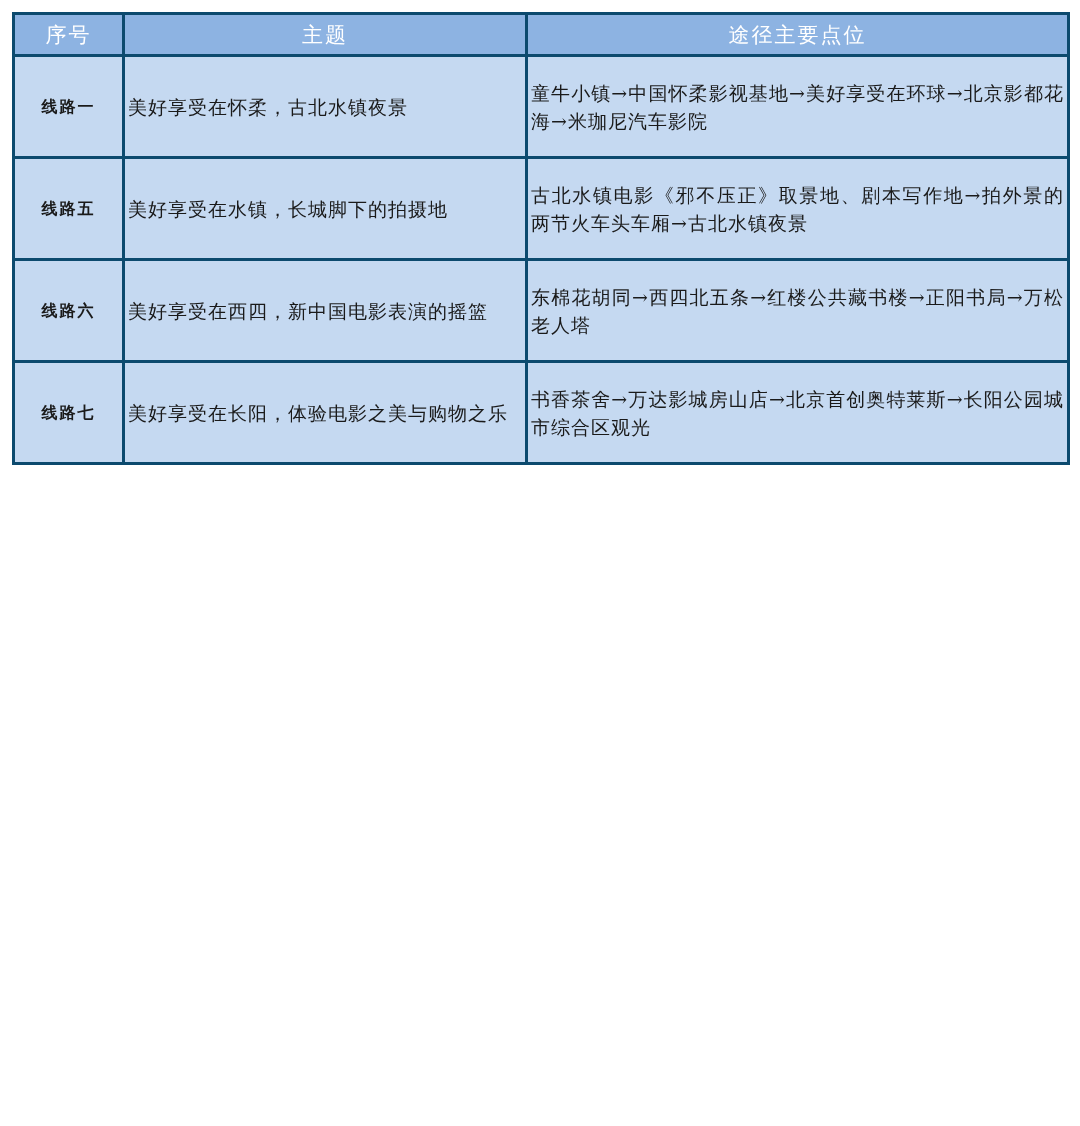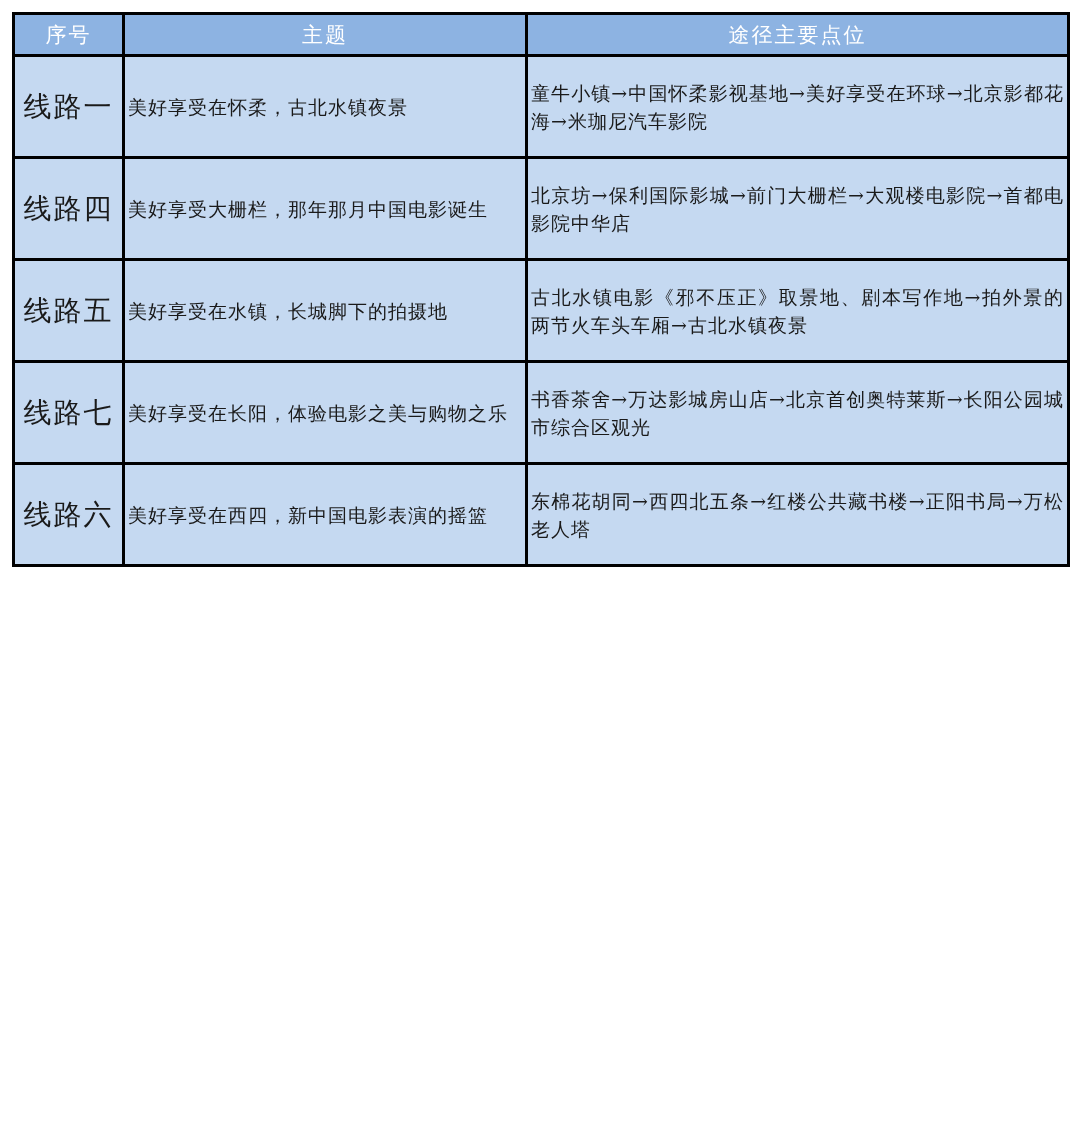--- a/index.html
+++ b/index.html
@@ -16,21 +16,21 @@
     }
     .route-table {
       position: absolute;
       left: 12px;
       top: 12px;
       width: 1055px;
       border-collapse: collapse;
       table-layout: fixed;
     }
     .route-table th, .route-table td {
-      border: 3px solid #000000;
+      border: 3px solid #0c4a6e;
       padding: 0 3px;
       font-weight: normal;
     }
     .route-table col.c1 { width: 110px; }
     .route-table col.c2 { width: 403px; }
     .route-table col.c3 { width: 542px; }
     .route-table thead th {
       background: #8db3e2;
       color: #ffffff;
       font-size: 21px;
@@ -43,22 +43,22 @@
       height: 99px;
       font-size: 19px;
       line-height: 28px;
       vertical-align: middle;
       text-align: justify;
       text-align-last: left;
       letter-spacing: 1px;
     }
     .route-table tbody td.route-no {
       text-align-last: center;
-      font-weight: normal;
-      font-size: 28px;
+      font-weight: bold;
+      font-size: 16px;
       letter-spacing: 2px;
     }
   </style>
 </head>
 <body>
 
 <table class="route-table">
   <colgroup>
     <col class="c1">
     <col class="c2">
@@ -71,33 +71,28 @@
       <th>途径主要点位</th>
     </tr>
   </thead>
   <tbody>
     <tr>
       <td class="route-no">线路一</td>
       <td>美好享受在怀柔，古北水镇夜景</td>
       <td>童牛小镇→中国怀柔影视基地→美好享受在环球→北京影都花海→米珈尼汽车影院</td>
     </tr>
     <tr>
-      <td class="route-no">线路四</td>
-      <td>美好享受大栅栏，那年那月中国电影诞生</td>
-      <td>北京坊→保利国际影城→前门大栅栏→大观楼电影院→首都电影院中华店</td>
-    </tr>
-    <tr>
       <td class="route-no">线路五</td>
       <td>美好享受在水镇，长城脚下的拍摄地</td>
       <td>古北水镇电影《邪不压正》取景地、剧本写作地→拍外景的两节火车头车厢→古北水镇夜景</td>
+    </tr>
+    <tr>
+      <td class="route-no">线路六</td>
+      <td>美好享受在西四，新中国电影表演的摇篮</td>
+      <td>东棉花胡同→西四北五条→红楼公共藏书楼→正阳书局→万松老人塔</td>
     </tr>
     <tr>
       <td class="route-no">线路七</td>
       <td>美好享受在长阳，体验电影之美与购物之乐</td>
       <td>书香茶舍→万达影城房山店→北京首创奥特莱斯→长阳公园城市综合区观光</td>
     </tr>
-    <tr>
-      <td class="route-no">线路六</td>
-      <td>美好享受在西四，新中国电影表演的摇篮</td>
-      <td>东棉花胡同→西四北五条→红楼公共藏书楼→正阳书局→万松老人塔</td>
-    </tr>
   </tbody>
 </table>
 
 </body></html>

